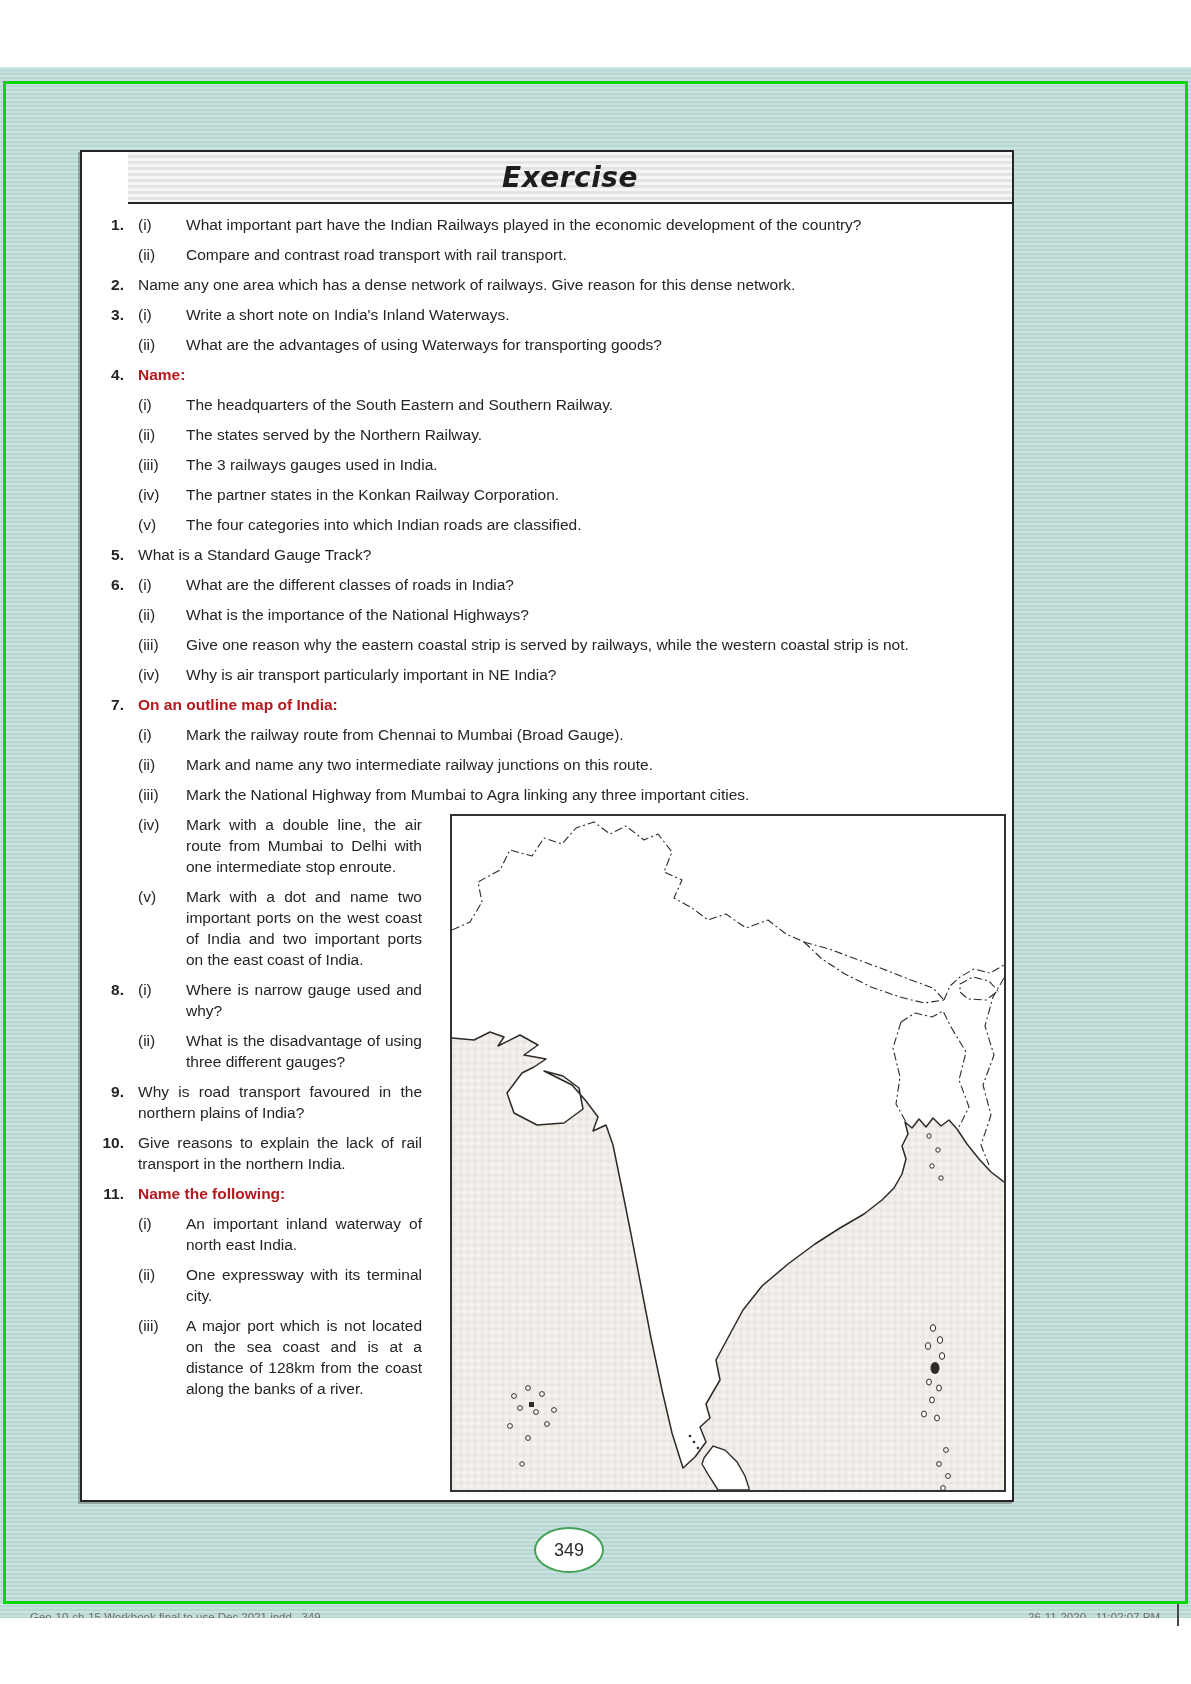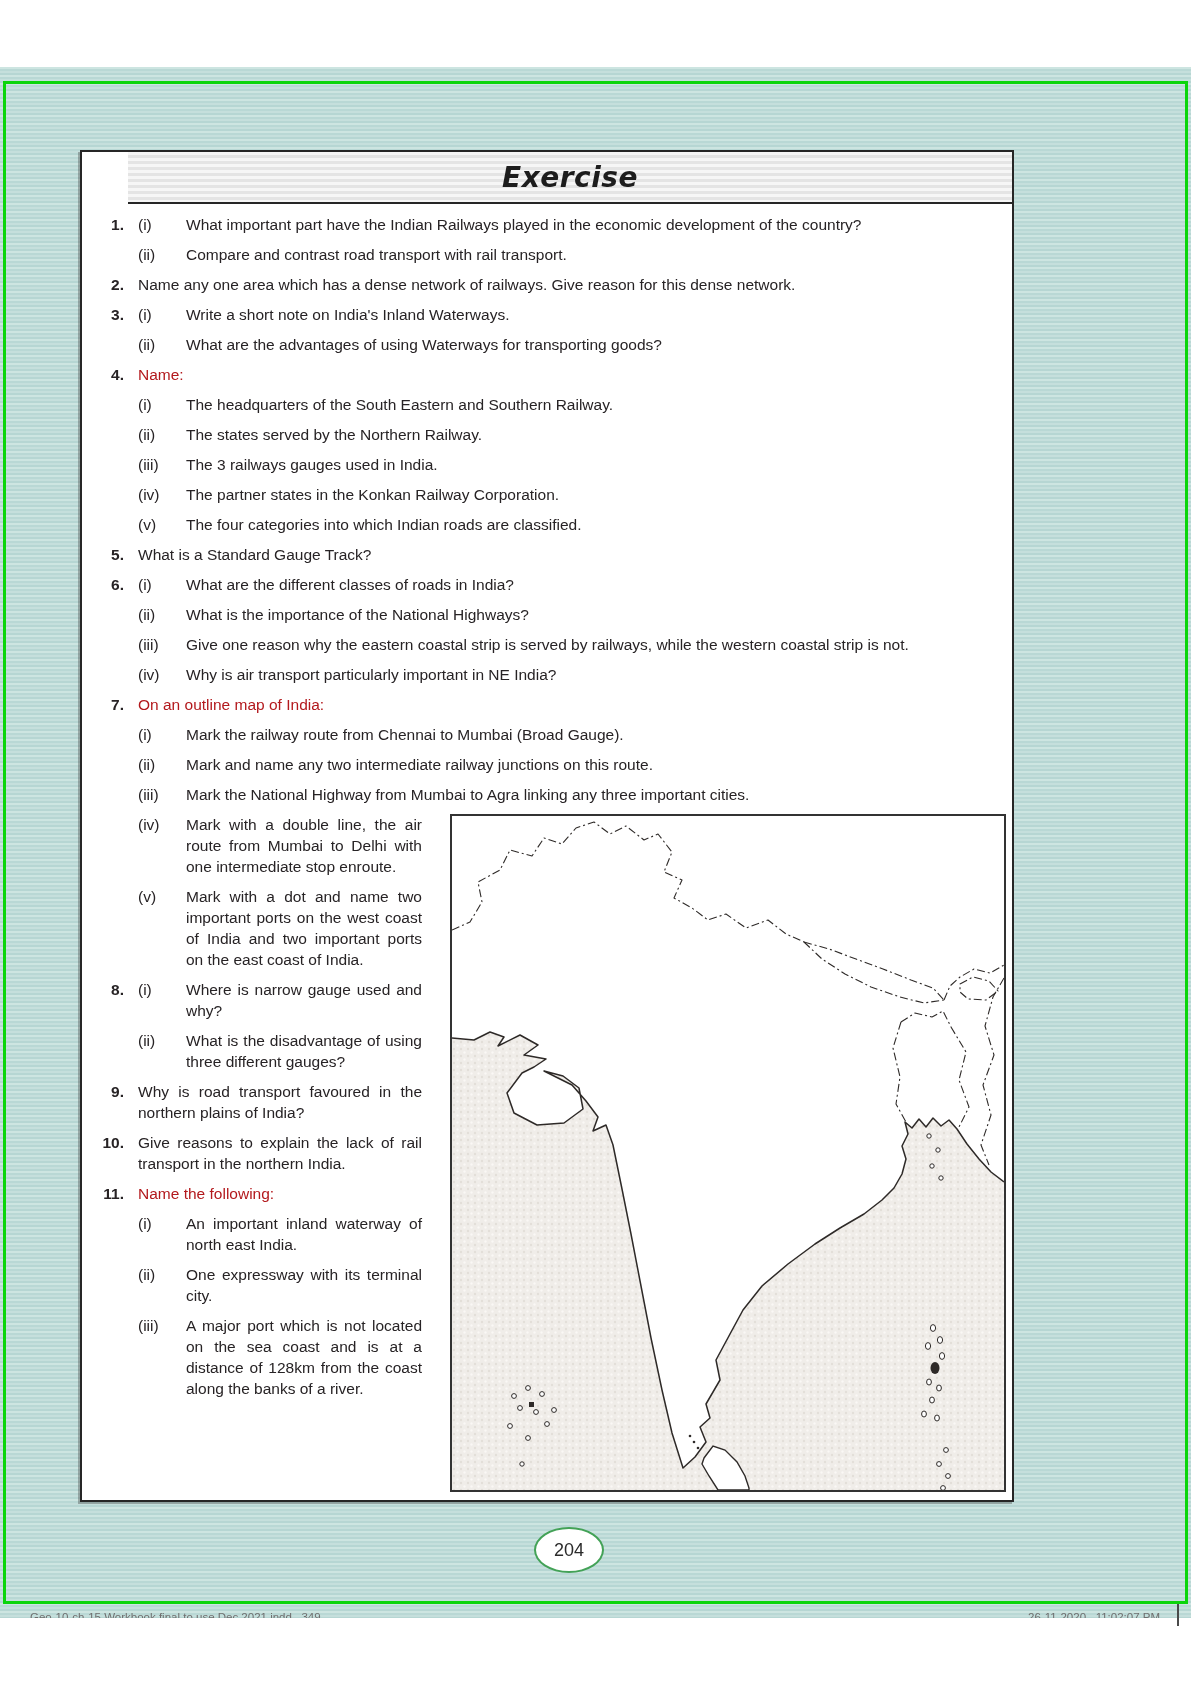--- a/index.html
+++ b/index.html
@@ -13,21 +13,21 @@
   .title-bar{height:50px;border-bottom:2px solid #262626;display:flex;align-items:center;justify-content:center;
         background:repeating-linear-gradient(180deg,#f6f6f6 0px,#f6f6f6 3px,#e4e4e4 3px,#e4e4e4 6px);margin-left:46px;}
   .title-text{font-size:28px;font-style:italic;font-weight:bold;letter-spacing:.5px;color:#1d1d1d;
         font-family:"DejaVu Sans",sans-serif;}
   .qa{padding:10px 6px 0 8px;font-size:15.5px;}
   .qrow{display:flex;margin-bottom:9px;}
   .qnum{width:34px;flex:none;text-align:right;font-weight:bold;line-height:21px;}
   .qrom{width:48px;flex:none;margin-left:14px;line-height:21px;}
   .qtxt{flex:1;line-height:21px;}
   .wide{margin-left:14px;}
-  .red{color:#b3191d;font-weight:normal;}
+  .red{color:#b3191d;font-weight:bold;}
   .split{display:flex;}
   .left-col{width:360px;flex:none;}
   .left-col .qtxt{text-align:justify;padding-right:28px;}
   .map-box{width:552px;height:674px;border:2px solid #333;margin-left:auto;background:#fff;}
   .map-box svg{display:block;}
   .page-oval{position:absolute;left:534px;top:1460px;width:66px;height:42px;background:#fff;
         border:2px solid #43a257;border-radius:50%;display:flex;align-items:center;justify-content:center;
         font-size:18px;color:#2b2b2b;}
   .footer-left{position:absolute;left:30px;top:1544px;font-size:11.5px;color:#6e6e6e;white-space:pre;}
   .footer-right{position:absolute;right:31px;top:1544px;font-size:11.5px;color:#6e6e6e;white-space:pre;}
@@ -277,21 +277,21 @@
               </g>
               <ellipse cx="483" cy="552" rx="4.5" ry="6" fill="#2e2a28"></ellipse>
             </svg>
           </div>
         </div>
 
       </div>
     </div>
 
     <div class="page-oval">
-      <span>204</span>
+      <span>349</span>
     </div>
 
     <div class="footer-left">Geo-10-ch-15 Workbook final to use Dec 2021.indd   349</div>
     <div class="footer-right">26-11-2020   11:02:07 PM</div>
   </div>
 
   <div class="crop-tick"></div>
 </div>
 
 </body></html>

